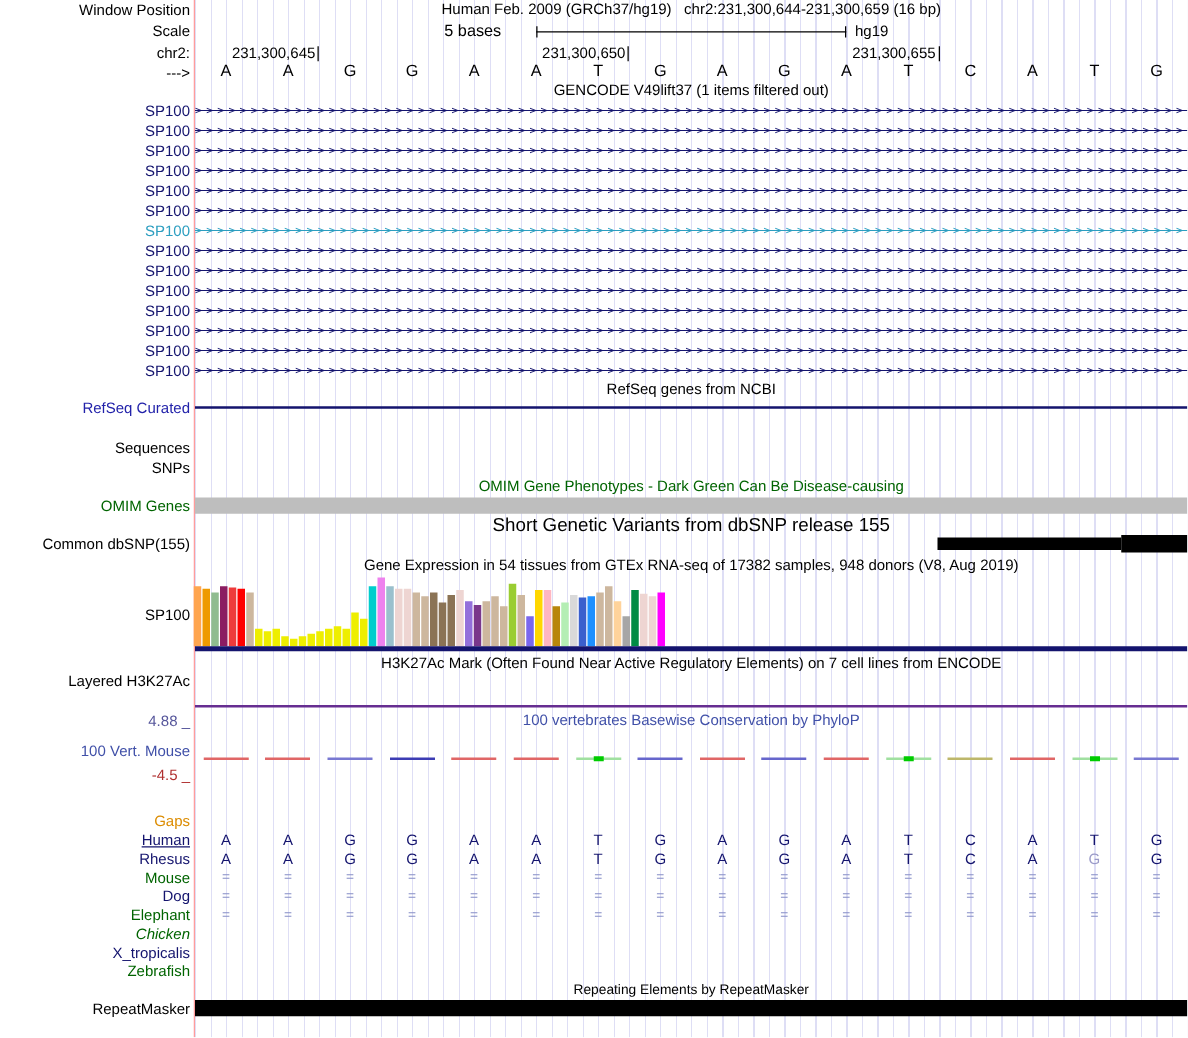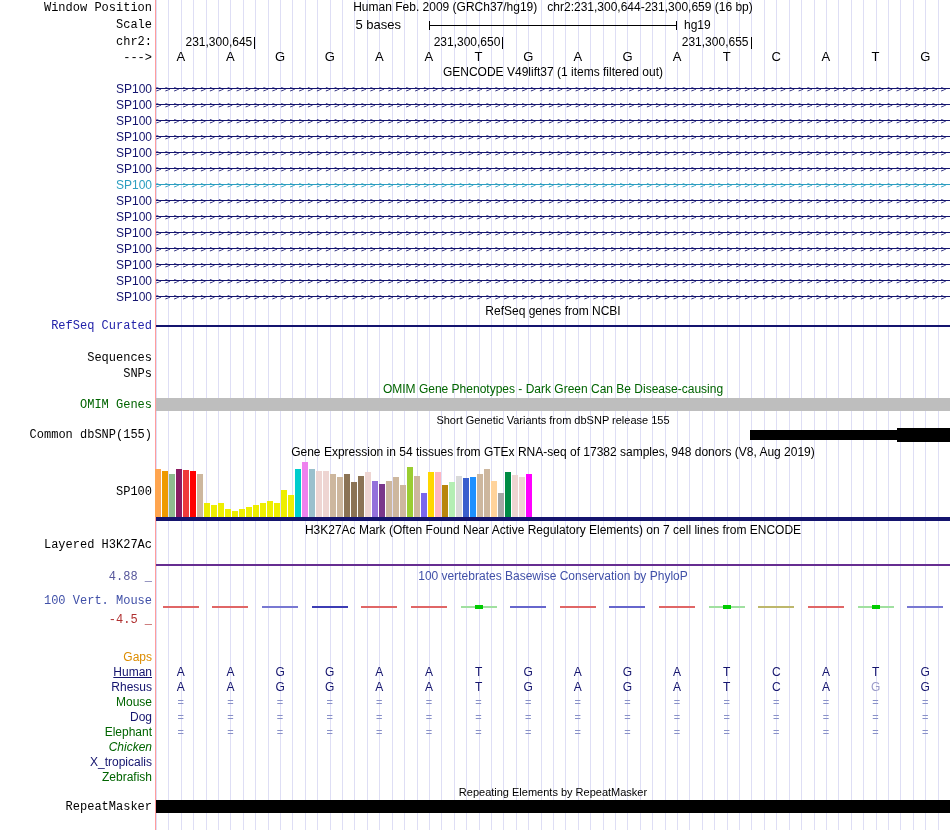--- a/index.html
+++ b/index.html
@@ -3,39 +3,39 @@
 <meta charset="utf-8">
 <style>
   html,body{margin:0;padding:0;background:#fff;}
   #browser{position:relative;width:950px;height:830px;background:#fff;
     font-family:"Liberation Sans",sans-serif;overflow:hidden;}
   
   .grid-bg{position:absolute;left:156px;top:0;width:794px;height:830px;
     background-image:repeating-linear-gradient(to right,#dedef5 0 1px,transparent 1px 12.406px);}
   .window-marker{position:absolute;left:155px;top:0;width:1px;height:830px;background:#ff9c9c;}
   
-  .lab{position:absolute;right:798px;font-size:12px;line-height:14px;white-space:nowrap;color:#000;text-align:right;font-family:Liberation Mono, monospace;}
+  .lab{position:absolute;right:798px;font-size:12px;line-height:14px;white-space:nowrap;color:#000;text-align:right;}
   
   .ct{position:absolute;left:156px;width:794px;text-align:center;font-size:12px;line-height:13px;white-space:pre;color:#000;}
   .l-window{top:1px}
   .l-scale{top:18px}
   .l-chrom{top:35px}
   .l-strand{top:51px}
   .t-main{top:1px}
   .t-gencode{top:66px}
   .t-refseq{top:305px}
   .l-refseq{top:319px;color:#2222aa;}
   .refseq-line{position:absolute;left:156px;top:325px;width:794px;height:2px;background:#14146e;}
   .t-pubs{top:336px;font-size:11px;}
   .l-seqs{top:351px}
   .l-snps{top:367px}
   .t-omim{top:383px;color:#006400;}
   .omim-bar{position:absolute;left:156px;top:398px;width:794px;height:13px;background:#bebebe;}
   .l-omim{top:398px;color:#006400;}
-  .t-dbsnp{top:414px;font-size:11px;}
+  .t-dbsnp{top:414px;font-size:15px;}
   .l-dbsnp{top:428px}
   .t-gtex{top:446px}
   .l-gtex{top:485px}
   .gtex-bars{position:absolute;left:155px;top:462px;width:381px;height:55px;}
   .gtex-bar{position:absolute;bottom:0;width:6px;}
   .gtex-base{position:absolute;left:156px;top:517px;width:794px;height:4px;background:#14146e;}
   .t-h3k{top:524px}
   .l-h3k{top:538px}
   .h3k-line{position:absolute;left:156px;top:564px;width:794px;height:2px;background:#662d91;}
   .t-cons{top:570px;color:#4050a8;}

